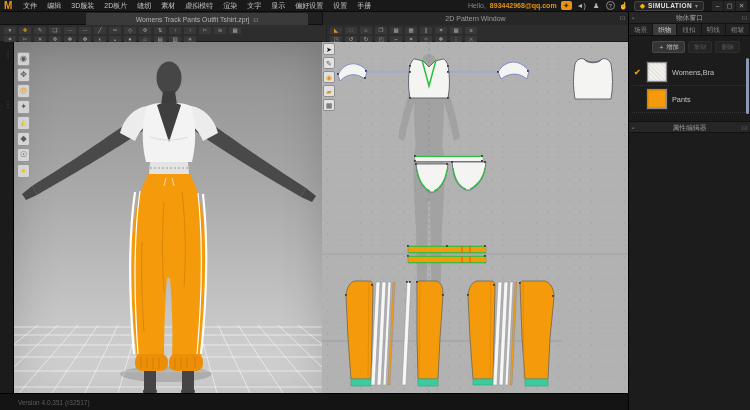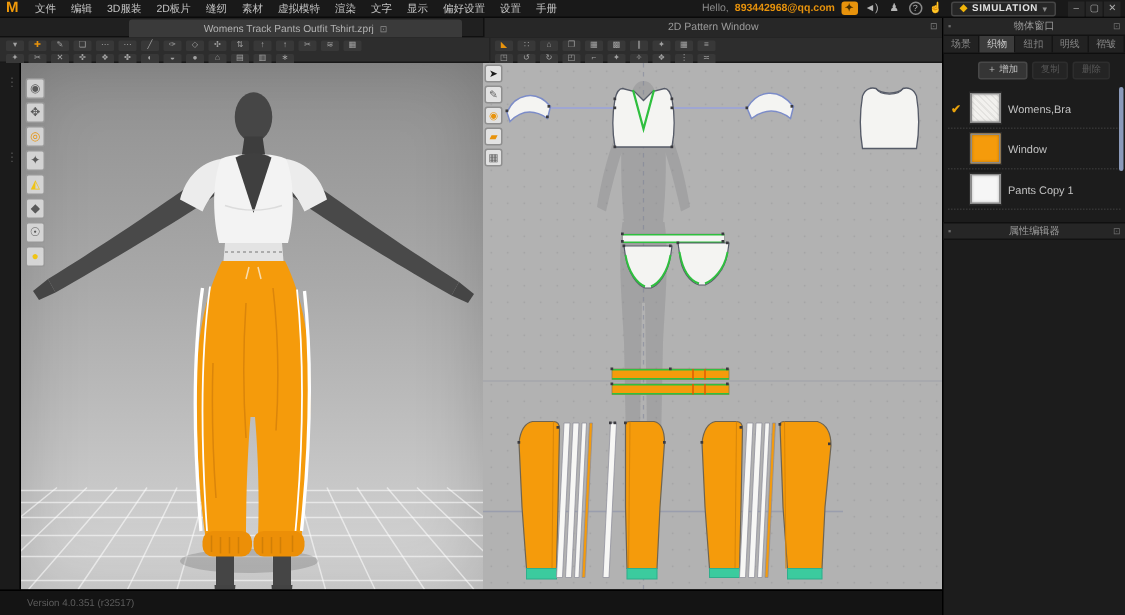--- a/index.html
+++ b/index.html
@@ -434,26 +434,21 @@
     <div class="fab-list">
 
     <div class="fab-row checked textured">
           <span class="fab-check">✔</span>
           <span class="fab-swatch" style="background-color: rgb(242, 241, 238);"></span>
           <span class="fab-name">Womens,Bra</span>
         </div>
         <div class="fab-row">
           <span class="fab-check">✔</span>
           <span class="fab-swatch" style="background-color: rgb(245, 155, 11);"></span>
-          <span class="fab-name">Window</span>
-        </div>
-        <div class="fab-row">
-          <span class="fab-check">✔</span>
-          <span class="fab-swatch" style="background-color: rgb(246, 246, 246);"></span>
-          <span class="fab-name">Pants Copy 1</span>
+          <span class="fab-name">Pants</span>
         </div>
       </div>
     <div class="prop-header">
       <span class="pt-ico-l">▪</span>
       <span>属性编辑器</span>
       <span class="pt-ico-r">⊡</span>
     </div>
     <div class="panel-scroll"></div>
   </div>
 

